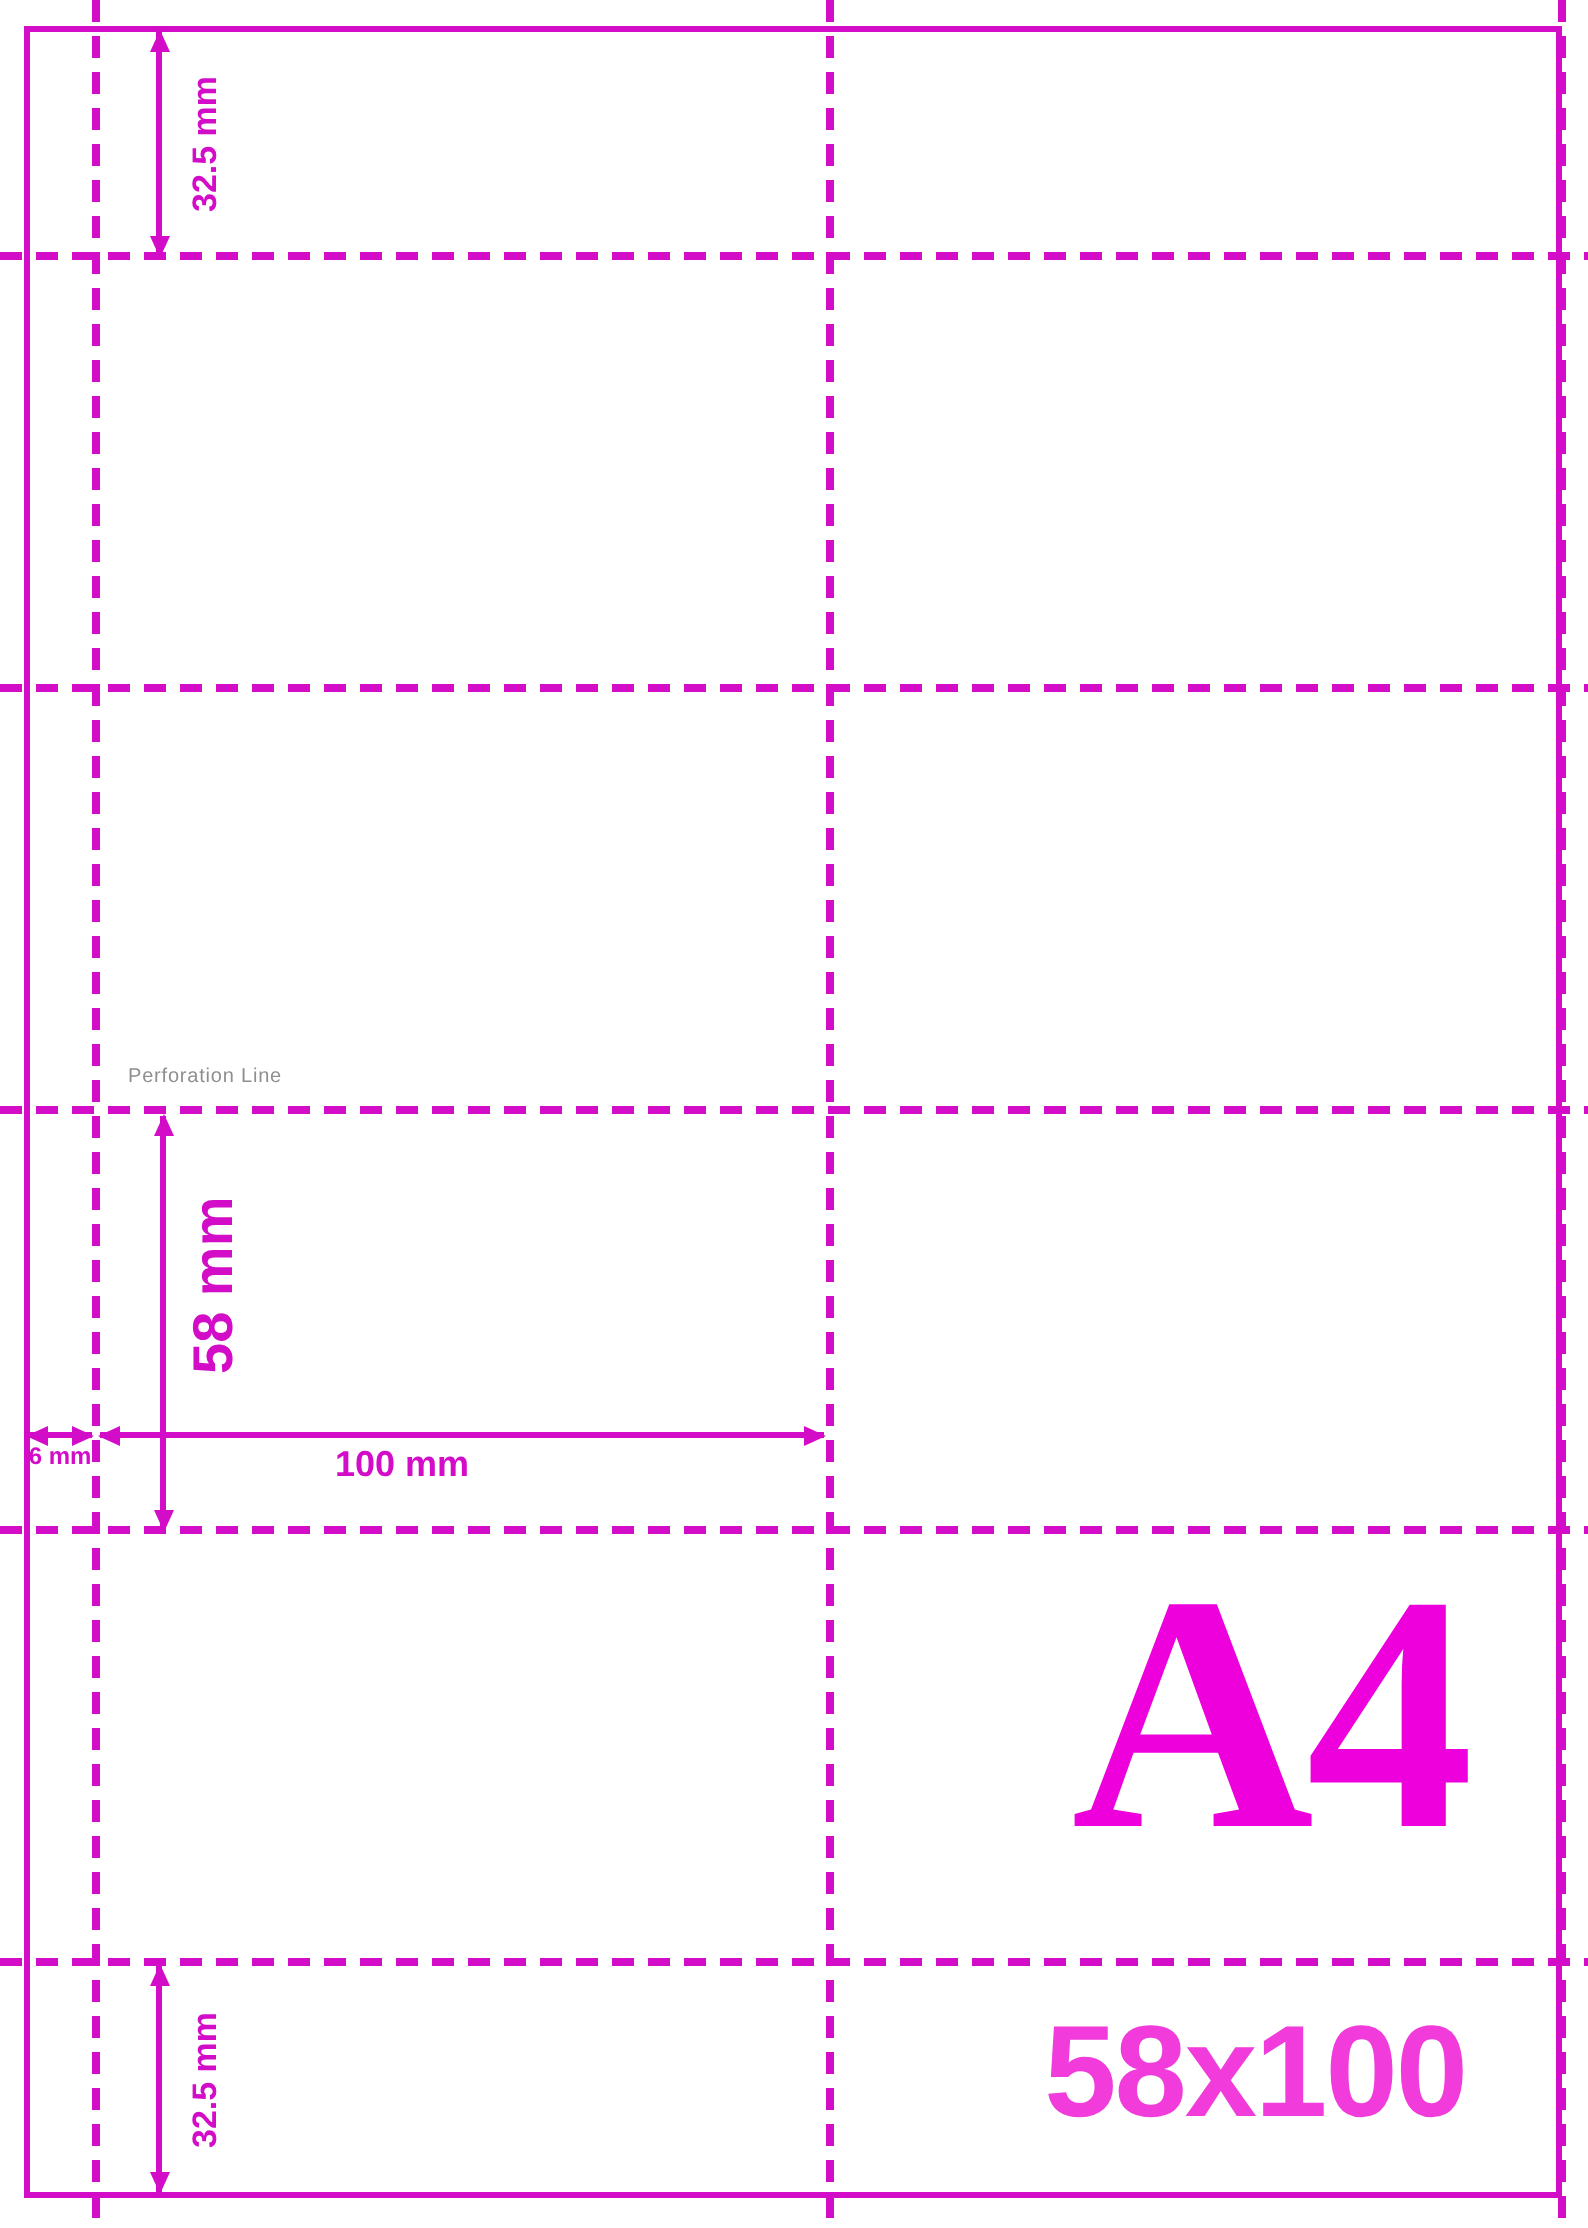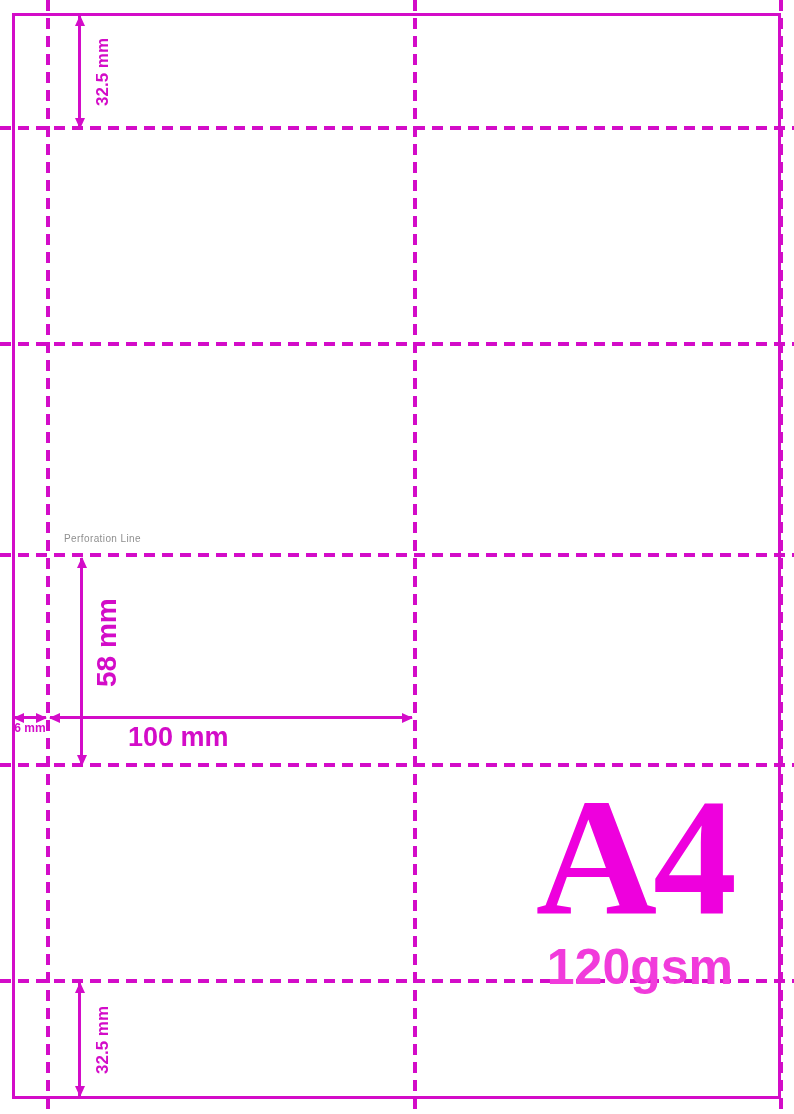--- a/index.html
+++ b/index.html
@@ -52,21 +52,21 @@
   }
   
   .dim{color:var(--line);font-weight:bold;position:absolute;white-space:nowrap;}
   .vlabel{
     writing-mode:vertical-rl;transform:rotate(180deg);
     text-align:center;line-height:1;
   }
   .lbl-top-margin{left:94px;top:16px;height:112px;font-size:17px;}
   .lbl-bottom-margin{left:94px;top:984px;height:112px;font-size:17px;}
   .lbl-cell-height{left:93px;top:560px;height:165px;font-size:28px;}
-  .lbl-cell-width{left:128px;top:722px;width:110px;font-size:27px;text-align:left;}
+  .lbl-cell-width{left:146px;top:722px;width:110px;font-size:18px;text-align:center;}
   .lbl-side-margin{left:11px;top:721px;width:38px;font-size:12px;text-align:center;}
   .perforation-note{
     position:absolute;left:64px;top:533px;font-size:10px;letter-spacing:.4px;
     color:var(--note-text);white-space:nowrap;
   }
   
   .format-title{
     position:absolute;right:61px;top:782px;color:var(--format-text);
     font-family:"Liberation Serif",serif;font-weight:bold;
     font-size:168px;line-height:150px;letter-spacing:-4px;white-space:nowrap;
@@ -106,15 +106,15 @@
 
   <div class="dim vlabel lbl-top-margin txt">32.5 mm</div>
   <div class="dim vlabel lbl-cell-height txt">58 mm</div>
   <div class="dim vlabel lbl-bottom-margin txt">32.5 mm</div>
   <div class="dim lbl-side-margin txt">6 mm</div>
   <div class="dim lbl-cell-width txt">100 mm</div>
 
   <div class="perforation-note txt">Perforation Line</div>
 
   <div class="format-title txt">A4</div>
-  <div class="paper-weight txt">120gsm</div>
+  <div class="label-size txt">58x100</div>
 
 </div>
 
 </body></html>

